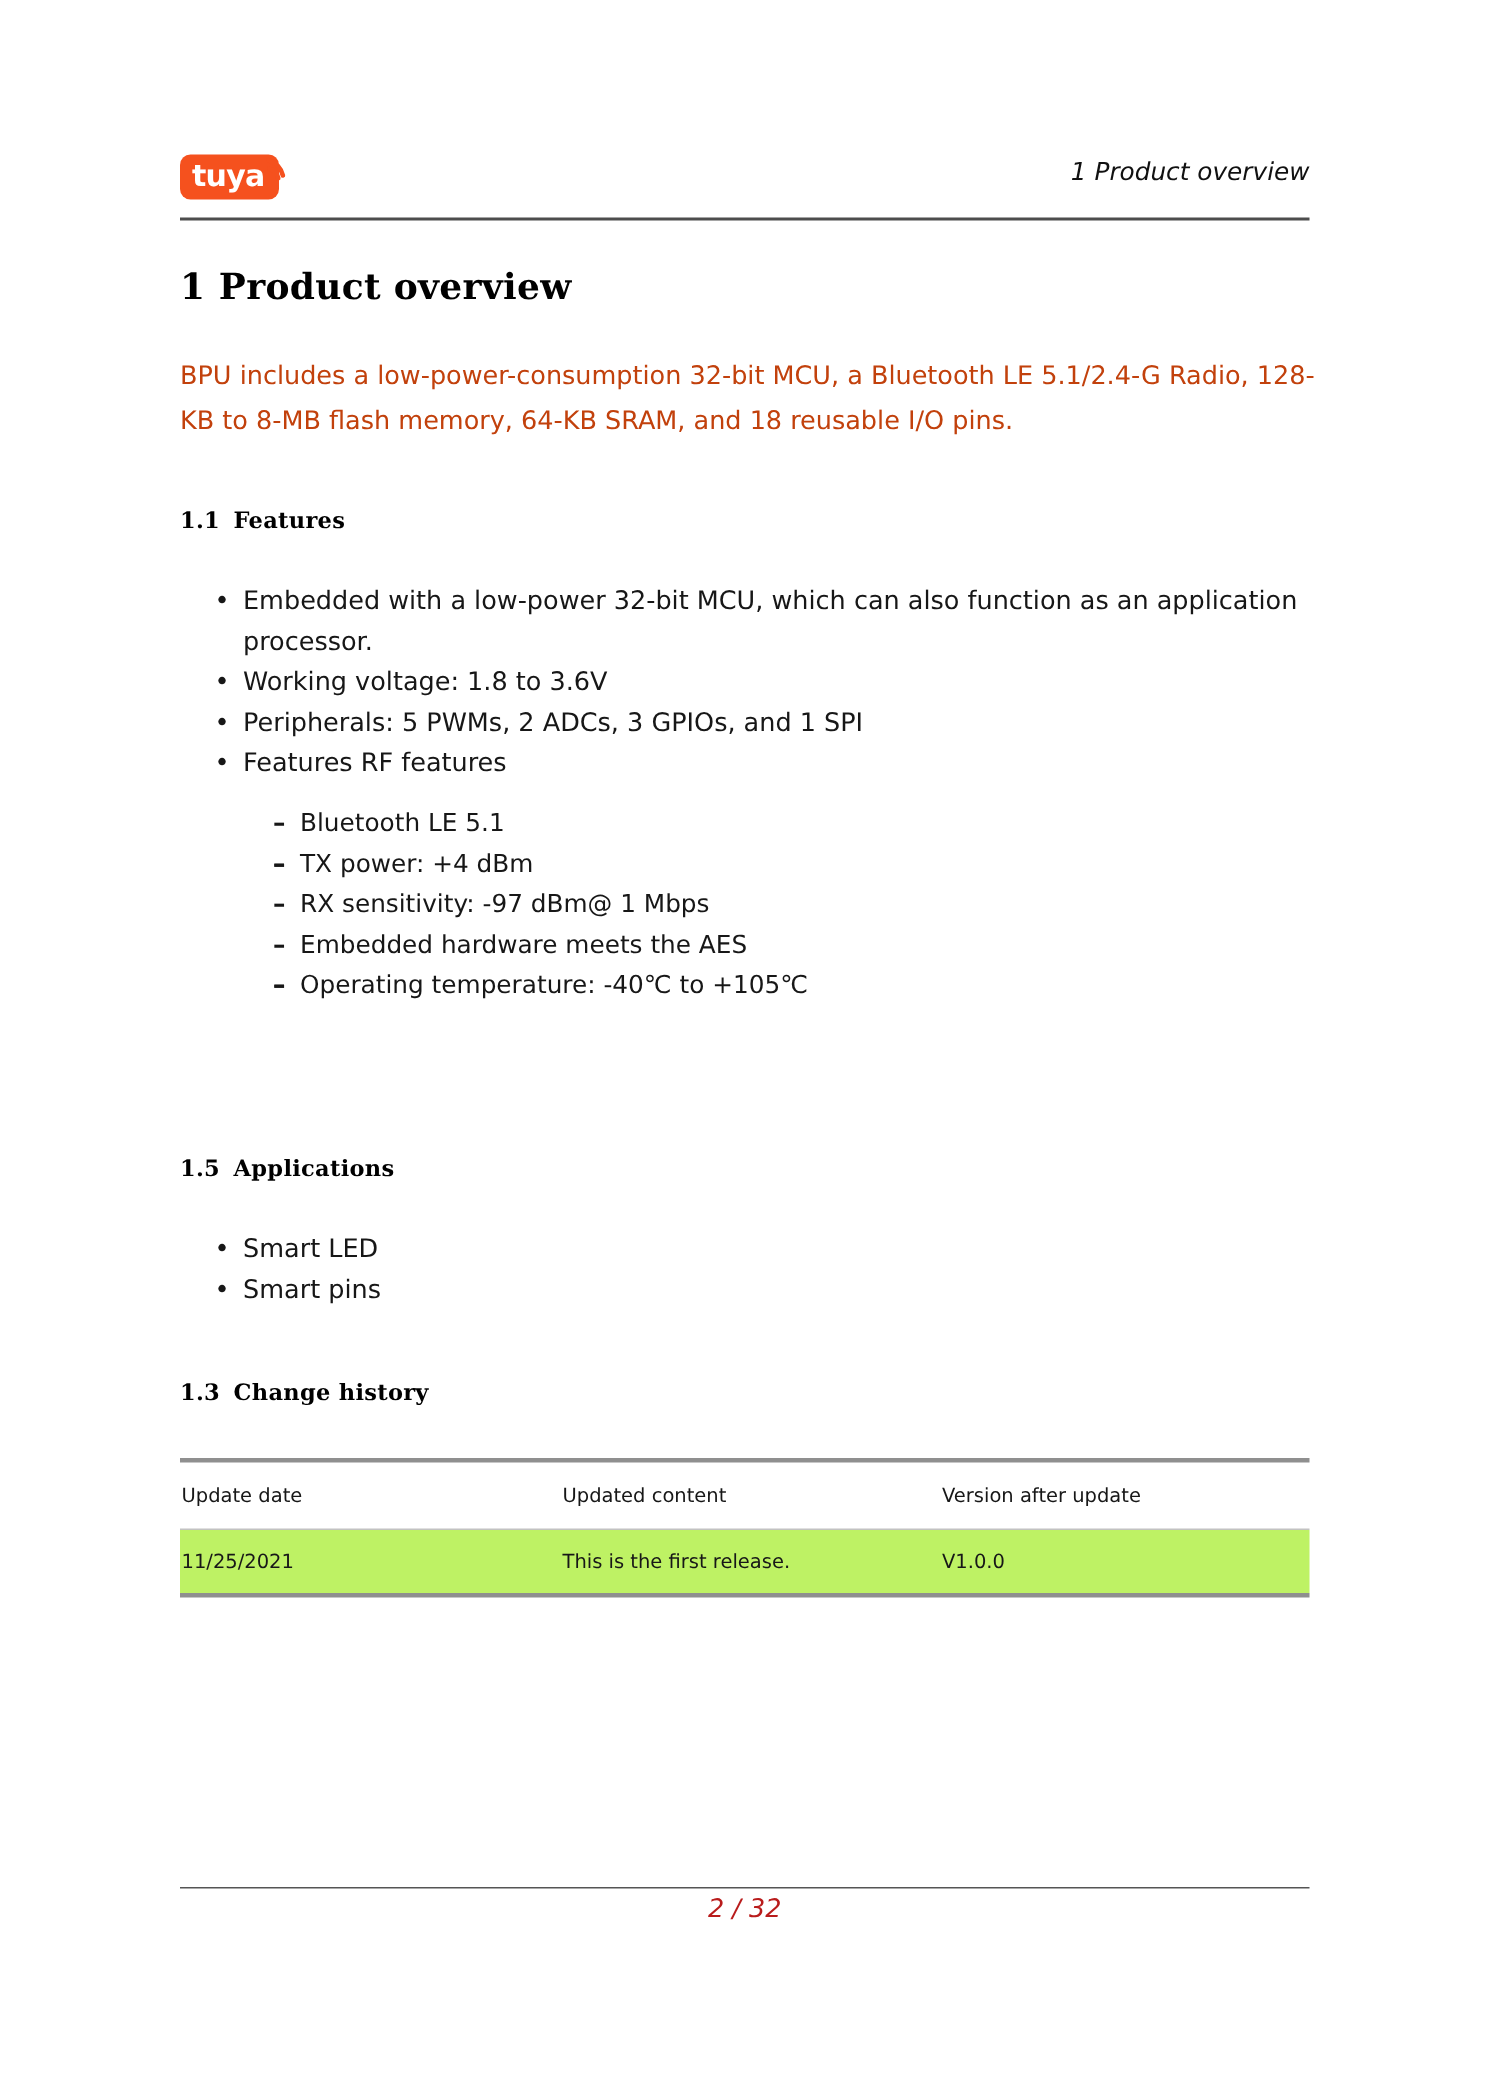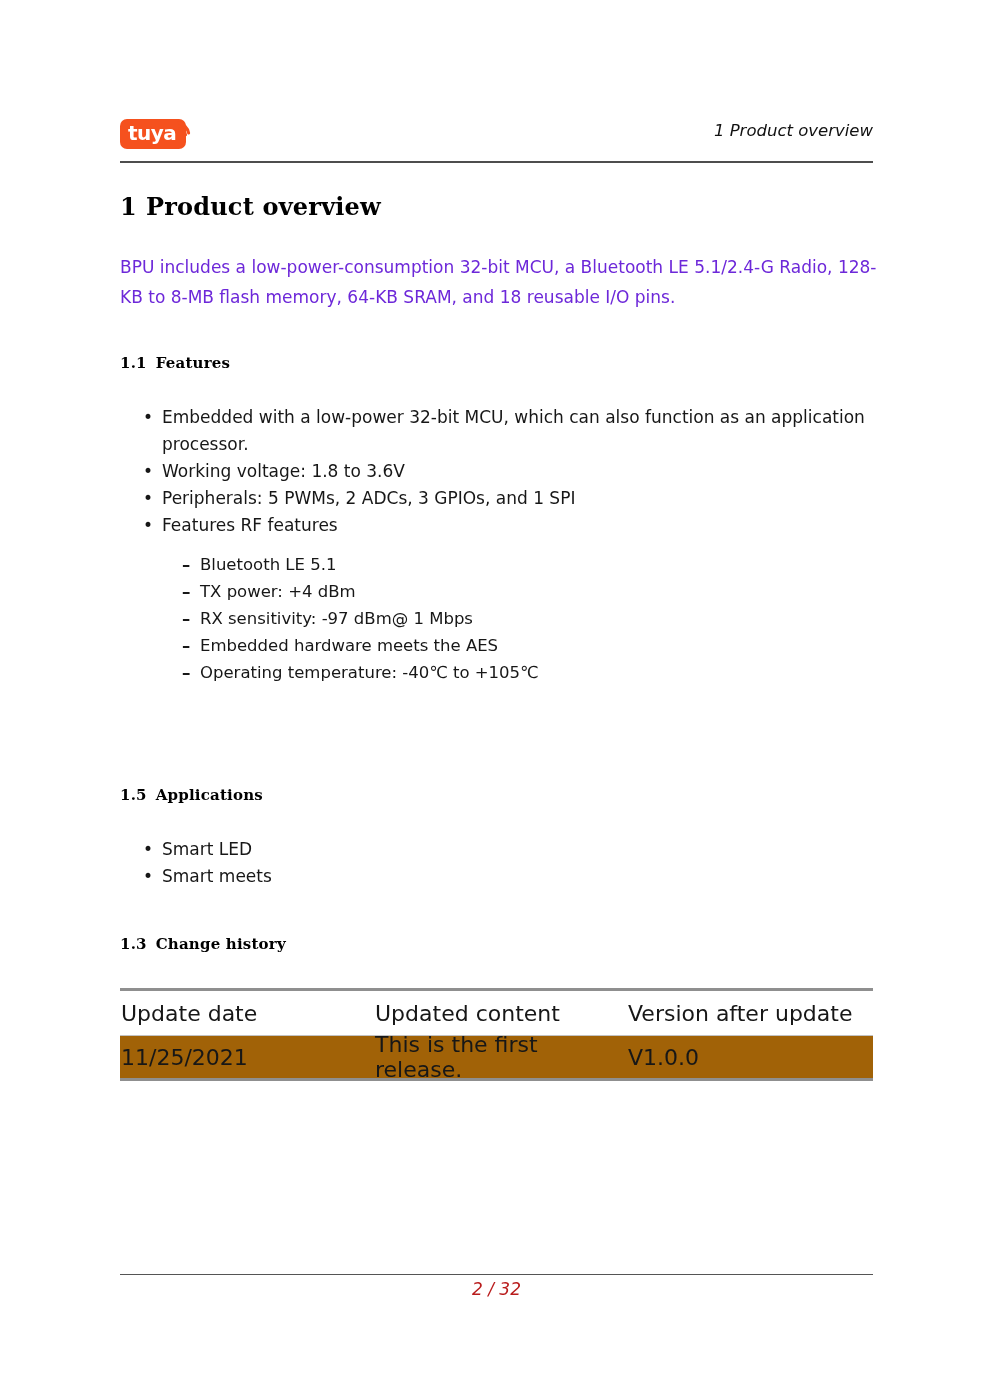--- a/index.html
+++ b/index.html
@@ -11,21 +11,21 @@
     width: 990px;
     height: 1400px;
     position: relative;
     font-family: "DejaVu Sans", sans-serif;
     color: #1a1a1a;
     -webkit-font-smoothing: antialiased;
   }
 
   .page {
     position: absolute;
-    left: 0; top: 16px;
+    left: 0; top: 0;
     width: 990px;
     height: 1344px;
     box-sizing: border-box;
   }
 
   
   .page-header {
     position: absolute;
     left: 120px;
     top: 98px;
@@ -97,21 +97,21 @@
   .num-gap { display: inline-block; width: 9px; }
 
   
   .intro {
     position: absolute;
     left: 120px;
     top: 236px;
     width: 760px;
     font-size: 17px;
     line-height: 30px;
-    color: #6d28d9;
+    color: #c2410c;
   }
 
   ul.lvl1 {
     position: absolute;
     margin: 0;
     padding: 0;
     list-style: none;
     width: 740px;
   }
   ul.lvl1 > li {
@@ -173,25 +173,25 @@
   .tbl-rule-bottom {
     height: 3px;
     background: #8f8f8f;
   }
   .tbl-row {
     display: flex;
     align-items: center;
     height: 44px;
   }
   .tbl-row.data {
-    background: #a16207;
+    background: #bef264;
     height: 42px;
   }
   .tbl-cell {
-    font-size: 22px;
+    font-size: 13px;
     color: #171717;
     box-sizing: border-box;
   }
   .col-0 { width: 255px; padding-left: 1px; }
   .col-1 { width: 253px; }
   .col-2 { width: 245px; }
 
   
   .footer-rule {
     position: absolute;
@@ -295,21 +295,21 @@
     <span>1.5</span><span class="num-gap"></span><span>Applications</span>
   </h2>
 
   <ul class="lvl1" style="left:134px; top:820px;">
     <li>
       <span class="bullet">•</span>
       <span>Smart LED</span>
     </li>
     <li>
       <span class="bullet">•</span>
-      <span>Smart meets</span>
+      <span>Smart pins</span>
     </li>
   </ul>
 
   <h2 class="subsec" style="left:120px; top:919px;">
     <span>1.3</span><span class="num-gap"></span><span>Change history</span>
   </h2>
 
   <div class="tbl">
     <div class="tbl-rule-top"></div>
 

